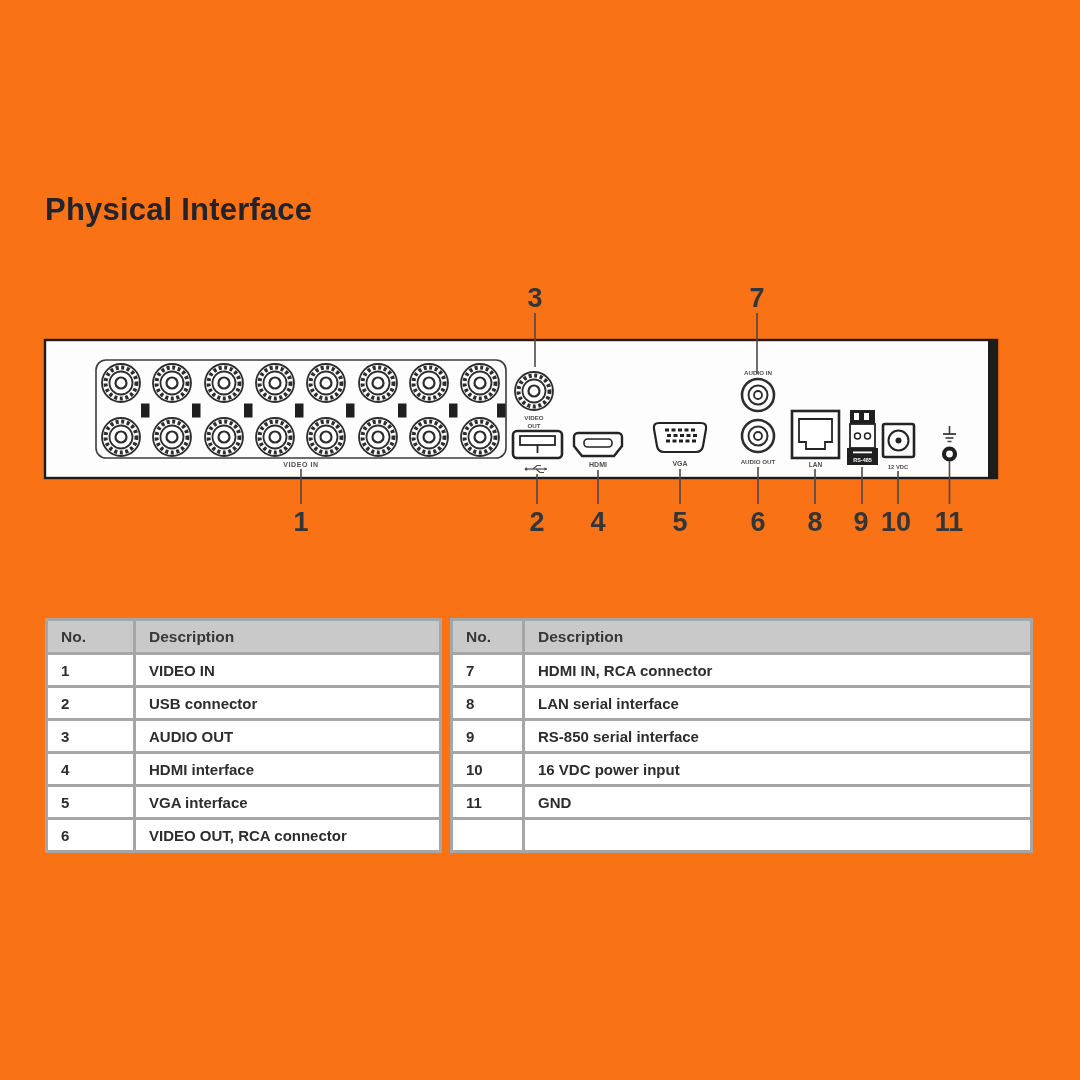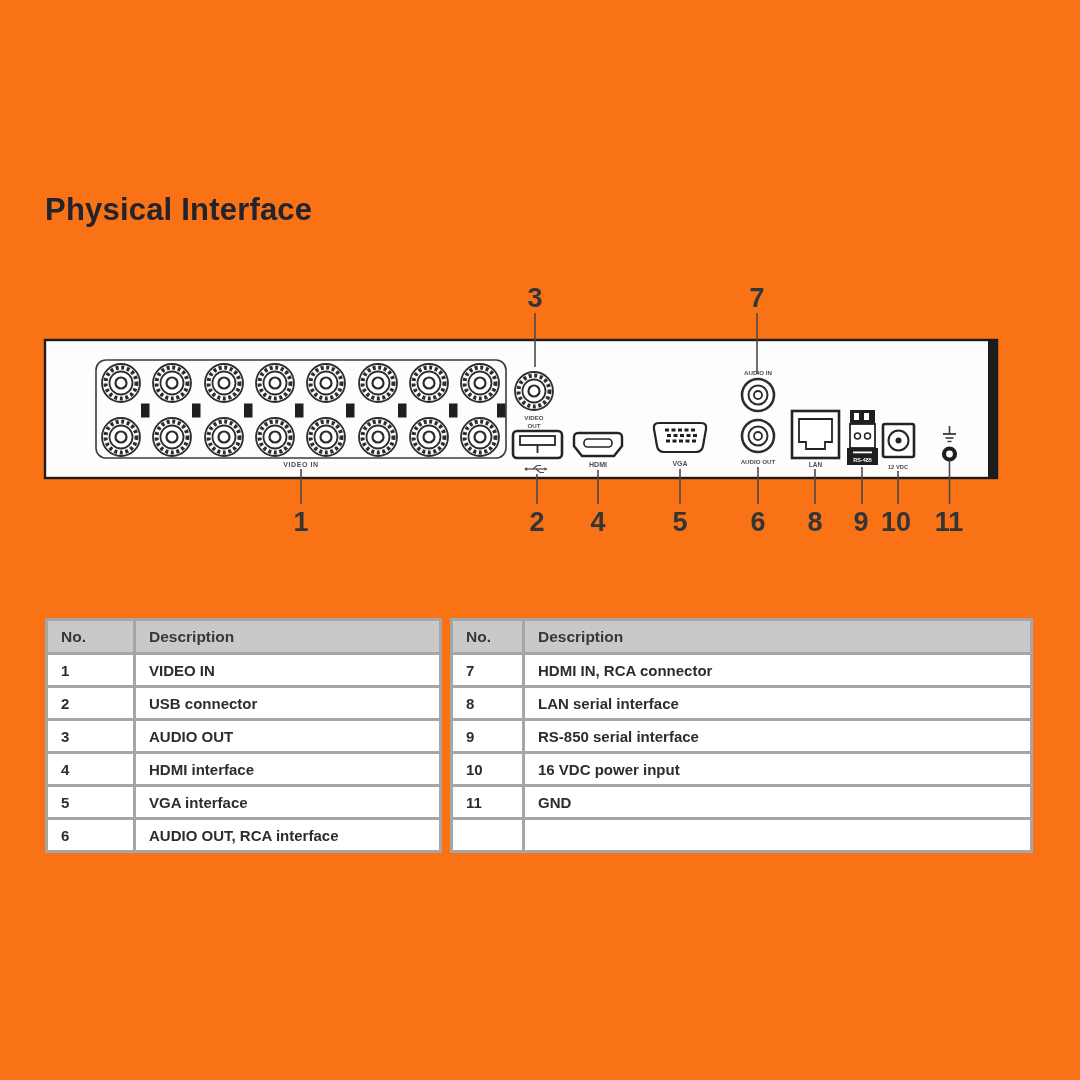--- a/index.html
+++ b/index.html
@@ -224,21 +224,21 @@
         <tr>
             <td>4</td>
             <td>HDMI interface</td>
           </tr>
         <tr>
             <td>5</td>
             <td>VGA interface</td>
           </tr>
         <tr>
             <td>6</td>
-            <td>AUDIO OUT, RCA interface</td>
+            <td>VIDEO OUT, RCA connector</td>
           </tr>
       </tbody>
     </table>
 
     <table class="t t-right">
       <colgroup>
           <col class="c-no-r">
           <col class="c-desc-r">
         </colgroup>
       <thead>

